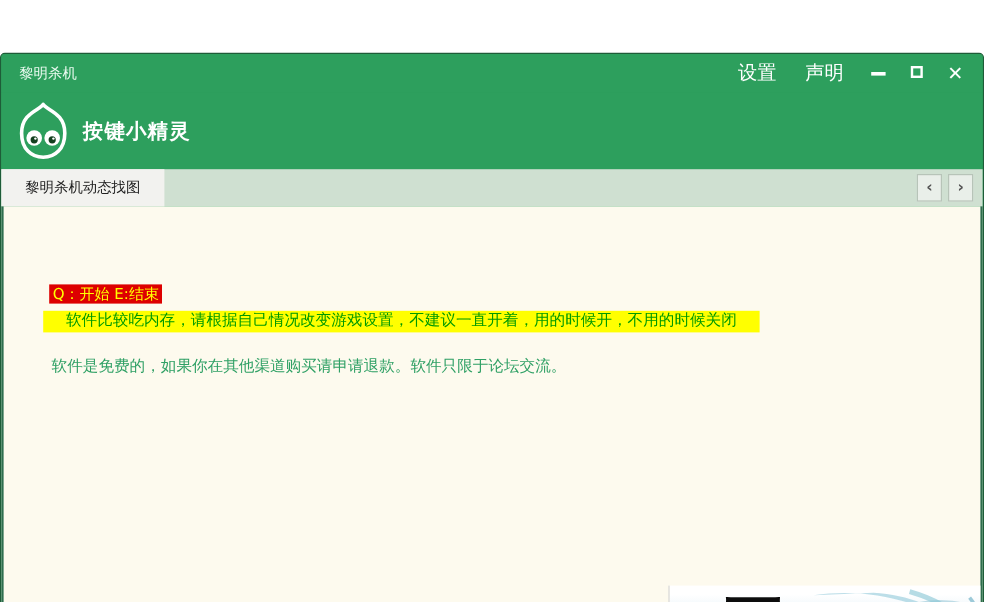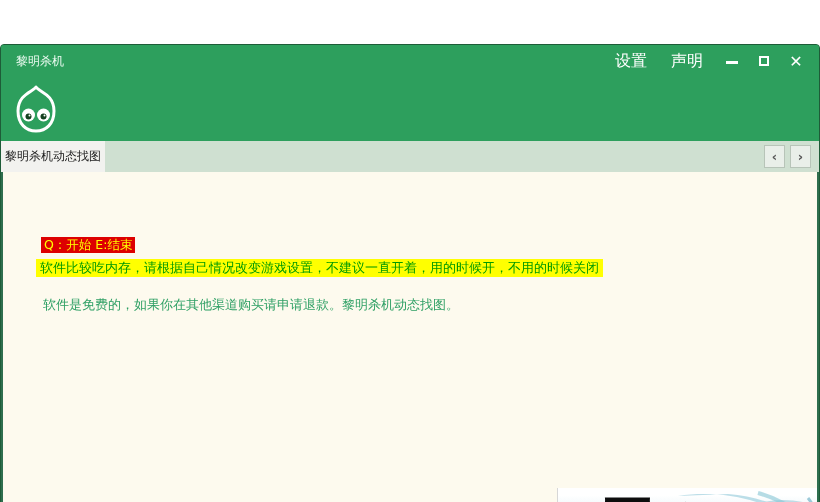--- a/index.html
+++ b/index.html
@@ -68,21 +68,21 @@
     background: #cfe0d1;
     display: flex; align-items: stretch;
     position: relative;
   }
   .tab {
     font-size: 12px; color: #222222;
     display: flex; align-items: center; justify-content: center;
     cursor: pointer; user-select: none;
   }
   .tab.inactive { width: 88px; margin-left: 8px; background: transparent; }
-  .tab.active { width: 104px; background: #f2f2ef; }
+  .tab.active { width: 136px; background: #f2f2ef; }
   .tab-nav {
     position: absolute; right: 8px; top: 4px;
     display: flex; gap: 5px;
   }
   .nav-btn {
     width: 21px; height: 23px;
     background: #e9efe9;
     border: 1px solid #b7c4b8;
     color: #555; font-size: 13px; font-weight: bold;
     display: flex; align-items: center; justify-content: center;
@@ -100,21 +100,21 @@
   }
   .hl-red {
     position: absolute; left: 38px; top: 65px;
     background: #dd0000; color: #ffff00;
     font-size: 12.5px; line-height: 16px; padding: 0 3px;
     white-space: nowrap;
   }
   .hl-yellow {
     position: absolute; left: 33px; top: 87px;
     background: #ffff00; color: #009a00;
-    font-size: 13px; line-height: 18px; padding: 0 4px;
+    font-size: 13px; line-height: 18px; padding: 0 19px;
     white-space: nowrap;
   }
   .plain-line {
     position: absolute; left: 40px; top: 124px;
     color: #2fa065; font-size: 13px; white-space: nowrap;
   }
   .author {
     position: absolute; left: 483px; top: 357px;
     color: #2fa065; font-size: 13px; white-space: nowrap;
   }
@@ -165,38 +165,39 @@
       <svg width="48" height="48" viewBox="0 0 48 48">
         <path d="M24 2 C21 7, 6 9, 6 26 C6 39 14 46 24 46 C34 46 42 39 42 26 C42 9 27 7 24 2 Z" fill="#2d9f5d" stroke="#ffffff" stroke-width="3" stroke-linejoin="round"></path>
         <circle cx="16.5" cy="30" r="6.5" fill="#ffffff"></circle>
         <circle cx="31.5" cy="30" r="6.5" fill="#ffffff"></circle>
         <circle cx="16.5" cy="31.5" r="3" fill="#14401f"></circle>
         <circle cx="31.5" cy="31.5" r="3" fill="#14401f"></circle>
         <circle cx="17.5" cy="30.5" r="1" fill="#ffffff"></circle>
         <circle cx="32.5" cy="30.5" r="1" fill="#ffffff"></circle>
       </svg>
     </span>
+    <span class="app-name">按键小精灵</span>
   </div>
 
   <div class="tabbar">
     <div class="tab active">黎明杀机动态找图</div>
     <div class="tab-nav">
       <div class="nav-btn">
           <span>‹</span>
         </div>
       <div class="nav-btn">
           <span>›</span>
         </div>
     </div>
   </div>
 
   <div class="content">
     <div class="hl-red">Q：开始 E:结束</div>
     <div class="hl-yellow">软件比较吃内存，请根据自己情况改变游戏设置，不建议一直开着，用的时候开，不用的时候关闭</div>
-    <div class="plain-line">软件是免费的，如果你在其他渠道购买请申请退款。黎明杀机动态找图。</div>
+    <div class="plain-line">软件是免费的，如果你在其他渠道购买请申请退款。软件只限于论坛交流。</div>
     <div class="author">作者:Zadmg</div>
 
     <div class="watermark">
       <svg width="264" height="61" viewBox="0 0 264 61">
         <ellipse cx="225" cy="42" rx="55" ry="30" fill="#8fc3d4" opacity="0.55"></ellipse>
         <path d="M120 8 C160 2, 205 10, 240 34 C225 18, 200 8, 170 6 Z" fill="#9fd0de" opacity="0.7"></path>
         <path d="M140 20 C180 12, 215 22, 245 45" stroke="#6fb6c9" stroke-width="3" fill="none" opacity="0.8"></path>
         <path d="M200 5 C225 12, 245 25, 258 45" stroke="#86c4d4" stroke-width="4" fill="none" opacity="0.6"></path>
         <path d="M95 30 C120 24, 150 28, 175 40" stroke="#a8d6e2" stroke-width="3" fill="none" opacity="0.7"></path>
         <path d="M250 10 C258 20, 262 32, 260 48" stroke="#5fa9bf" stroke-width="3" fill="none" opacity="0.6"></path>

